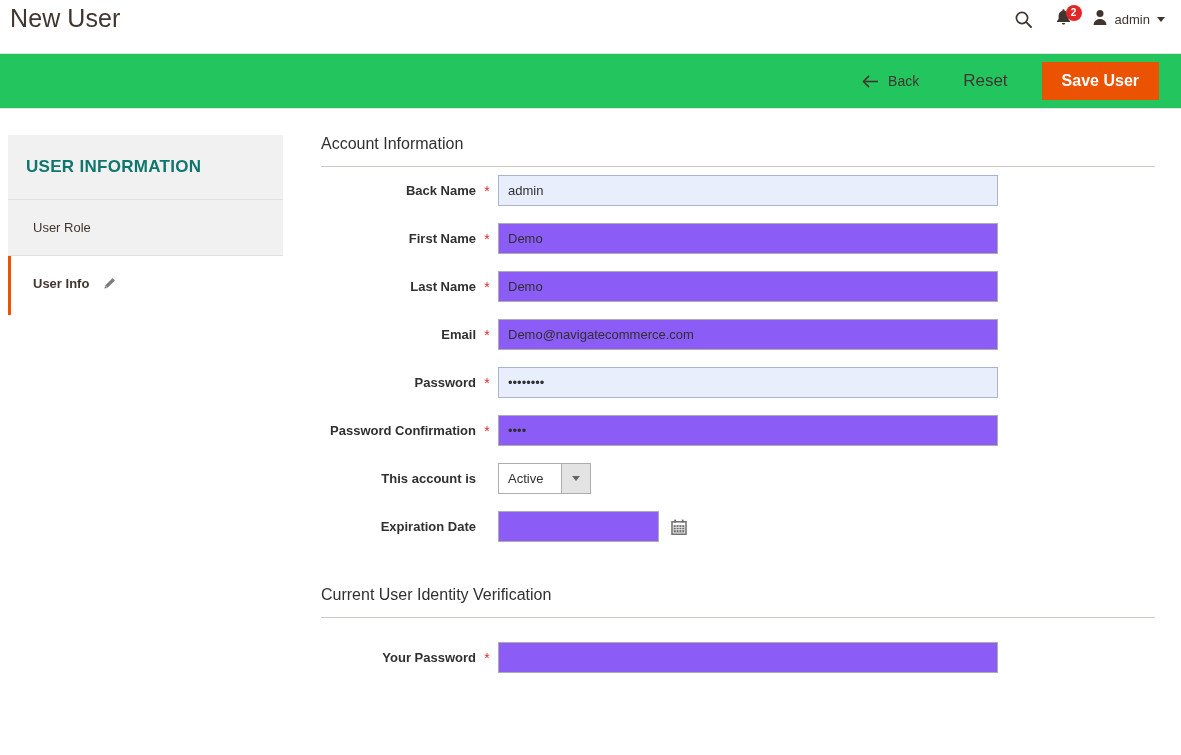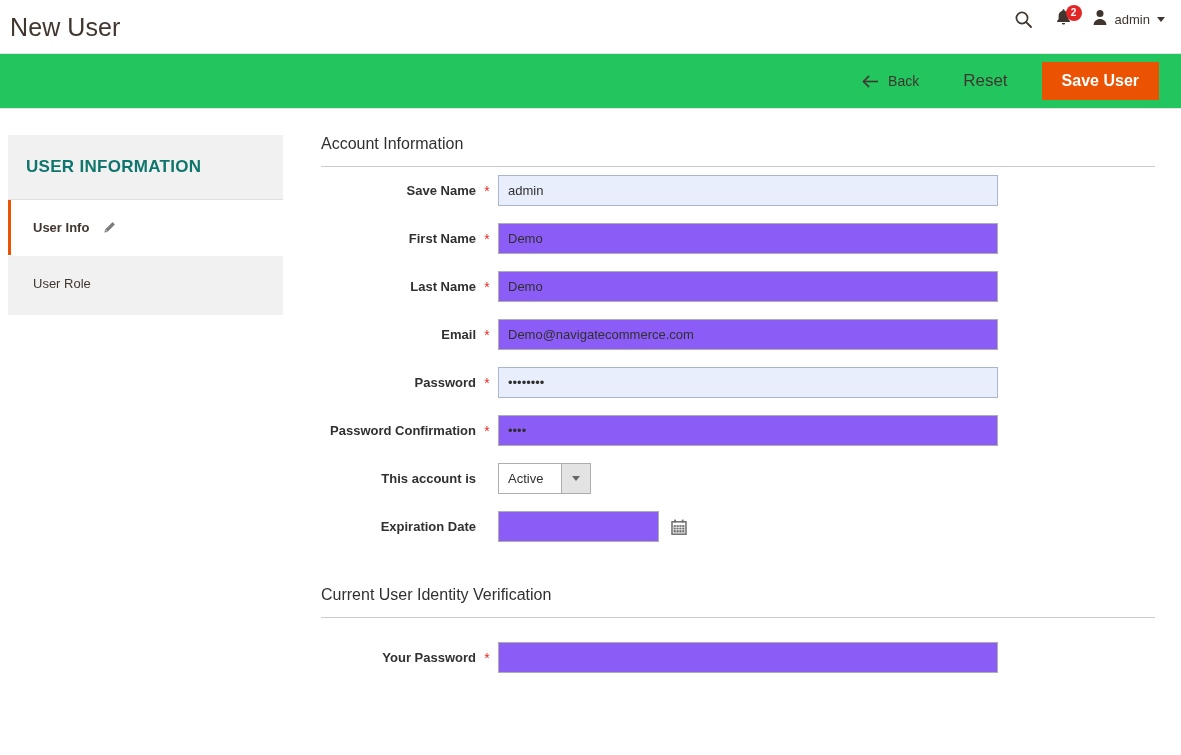--- a/index.html
+++ b/index.html
@@ -17,21 +17,21 @@
 
   
   .page-header {
     position: relative;
     height: 53px;
     background: #ffffff;
   }
   .page-title {
     position: absolute;
     left: 10px;
-    top: 13px;
+    top: 4px;
     font-size: 25px;
     font-weight: 400;
     color: #41362f;
     letter-spacing: 0.1px;
   }
   .header-actions {
     position: absolute;
     right: 14px;
     top: 4px;
     display: flex;
@@ -342,41 +342,41 @@
   <div class="btn-reset">Reset</div>
 
   <button class="btn-save">Save User</button>
 </div>
 
 <div class="page-main">
 
   <div class="sidebar">
     <div class="sidebar-title">USER INFORMATION</div>
 
+    <div class="nav-item">
+      <span>User Role</span>
+    </div>
+
     <div class="nav-item active">
       <span>User Info</span>
       <span class="pencil-icon">
         <svg width="13" height="13" viewBox="0 0 13 13">
           <path d="M9.6 1.1 11.9 3.4 4.4 10.9 1.4 11.6 2.1 8.6z" fill="#7d7d7d"></path>
           <line x1="2.1" y1="8.6" x2="4.4" y2="10.9" stroke="#ffffff" stroke-width="0.7"></line>
         </svg>
       </span>
     </div>
-
-    <div class="nav-item">
-      <span>User Role</span>
-    </div>
   </div>
 
   <div class="content">
 
     <div class="section-title">Account Information</div>
 
     <div class="field-row">
-      <div class="field-label">Save Name</div>
+      <div class="field-label">Back Name</div>
       <div class="req-star">*</div>
       <input class="text-input autofill" type="text" value="admin" style="">
     </div>
 
     <div class="field-row">
       <div class="field-label">First Name</div>
       <div class="req-star">*</div>
       <input class="text-input" type="text" value="Demo" style="">
     </div>
 

